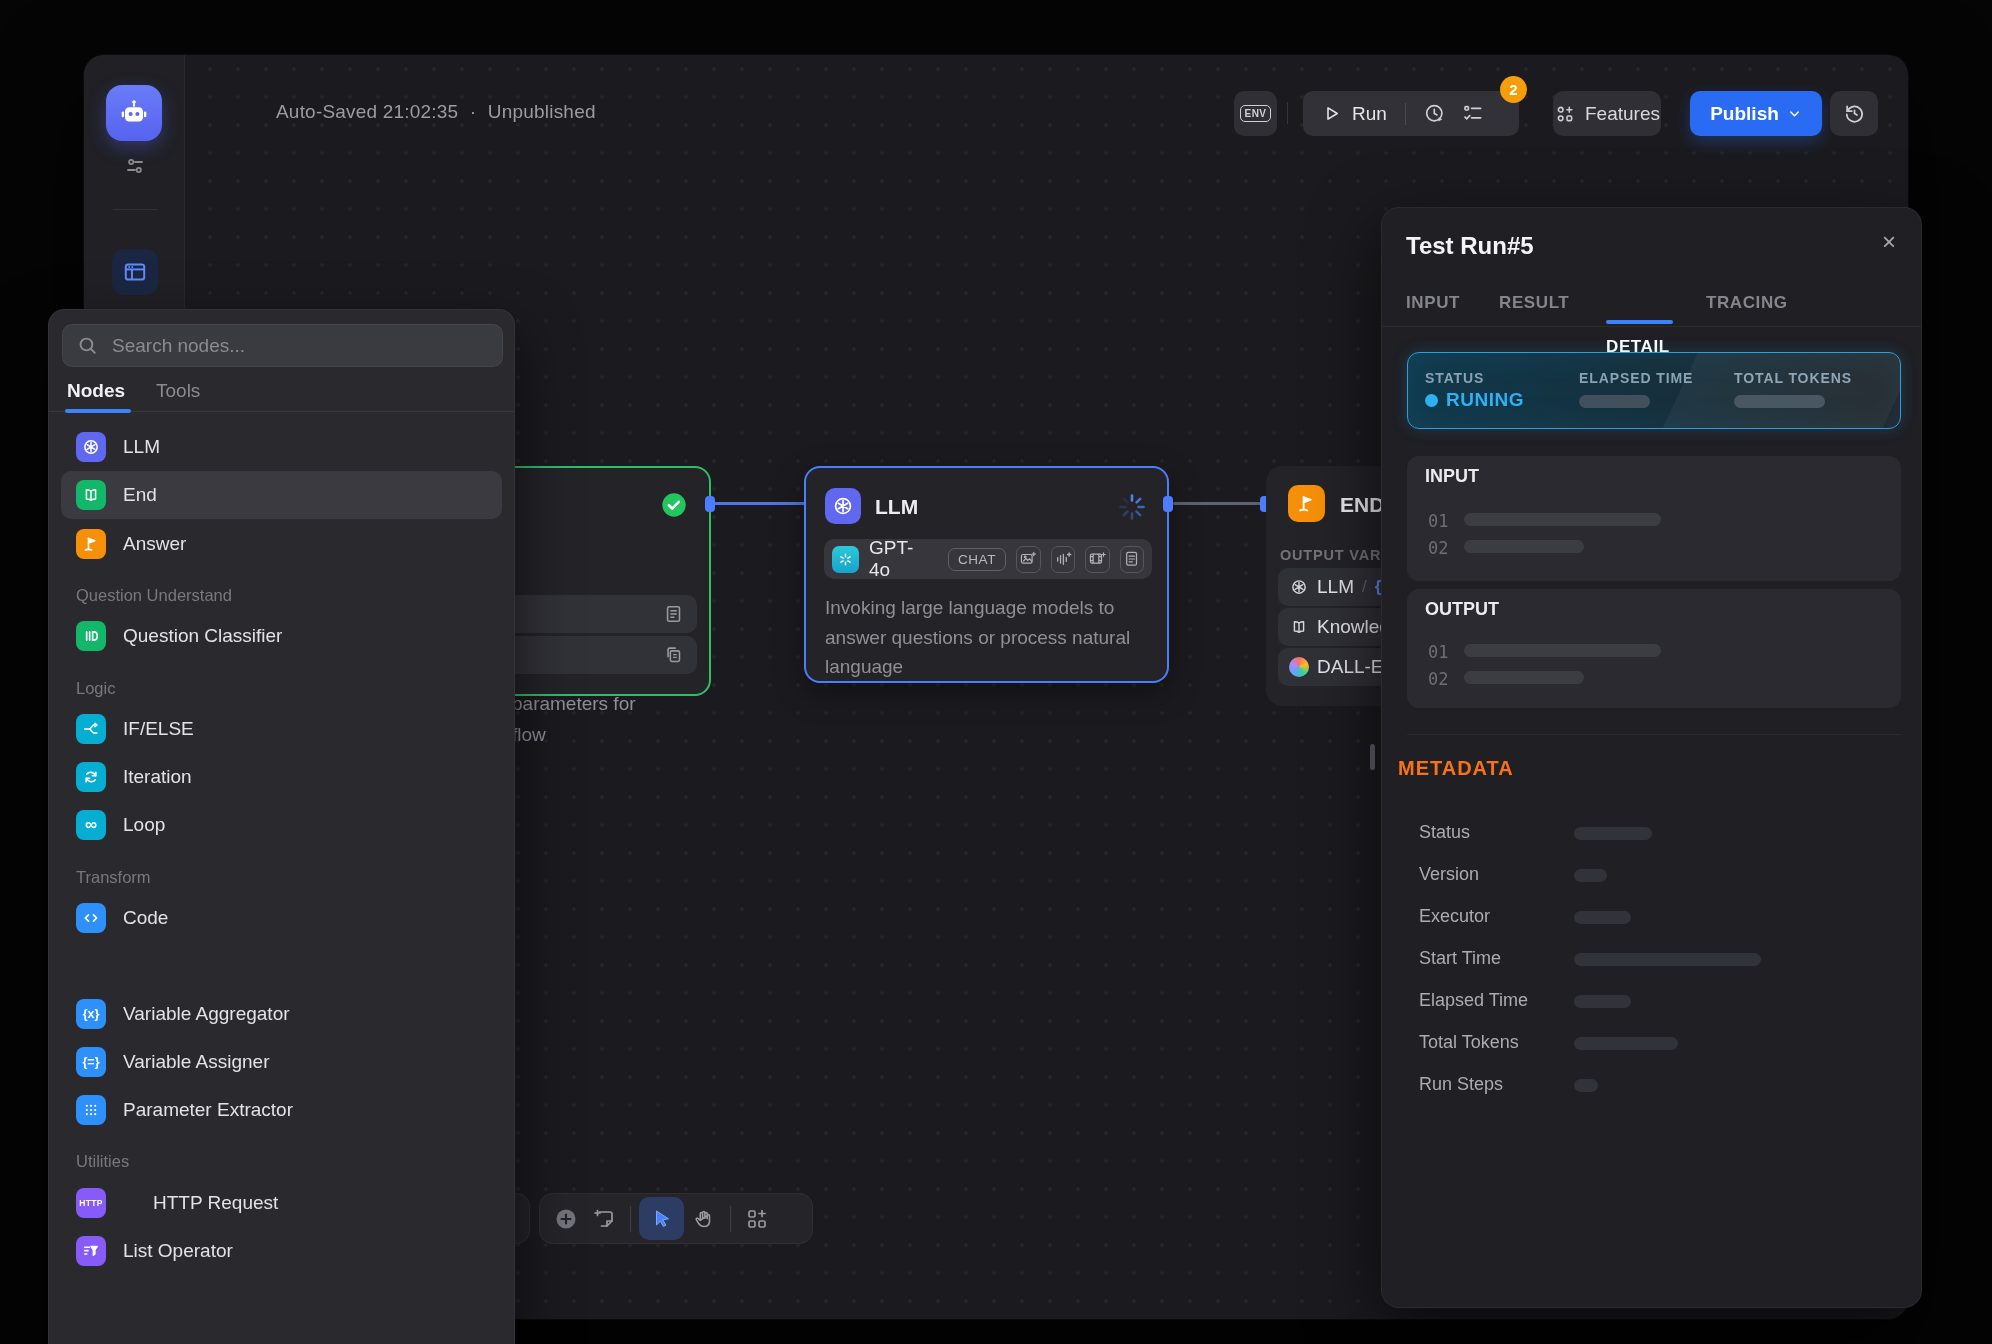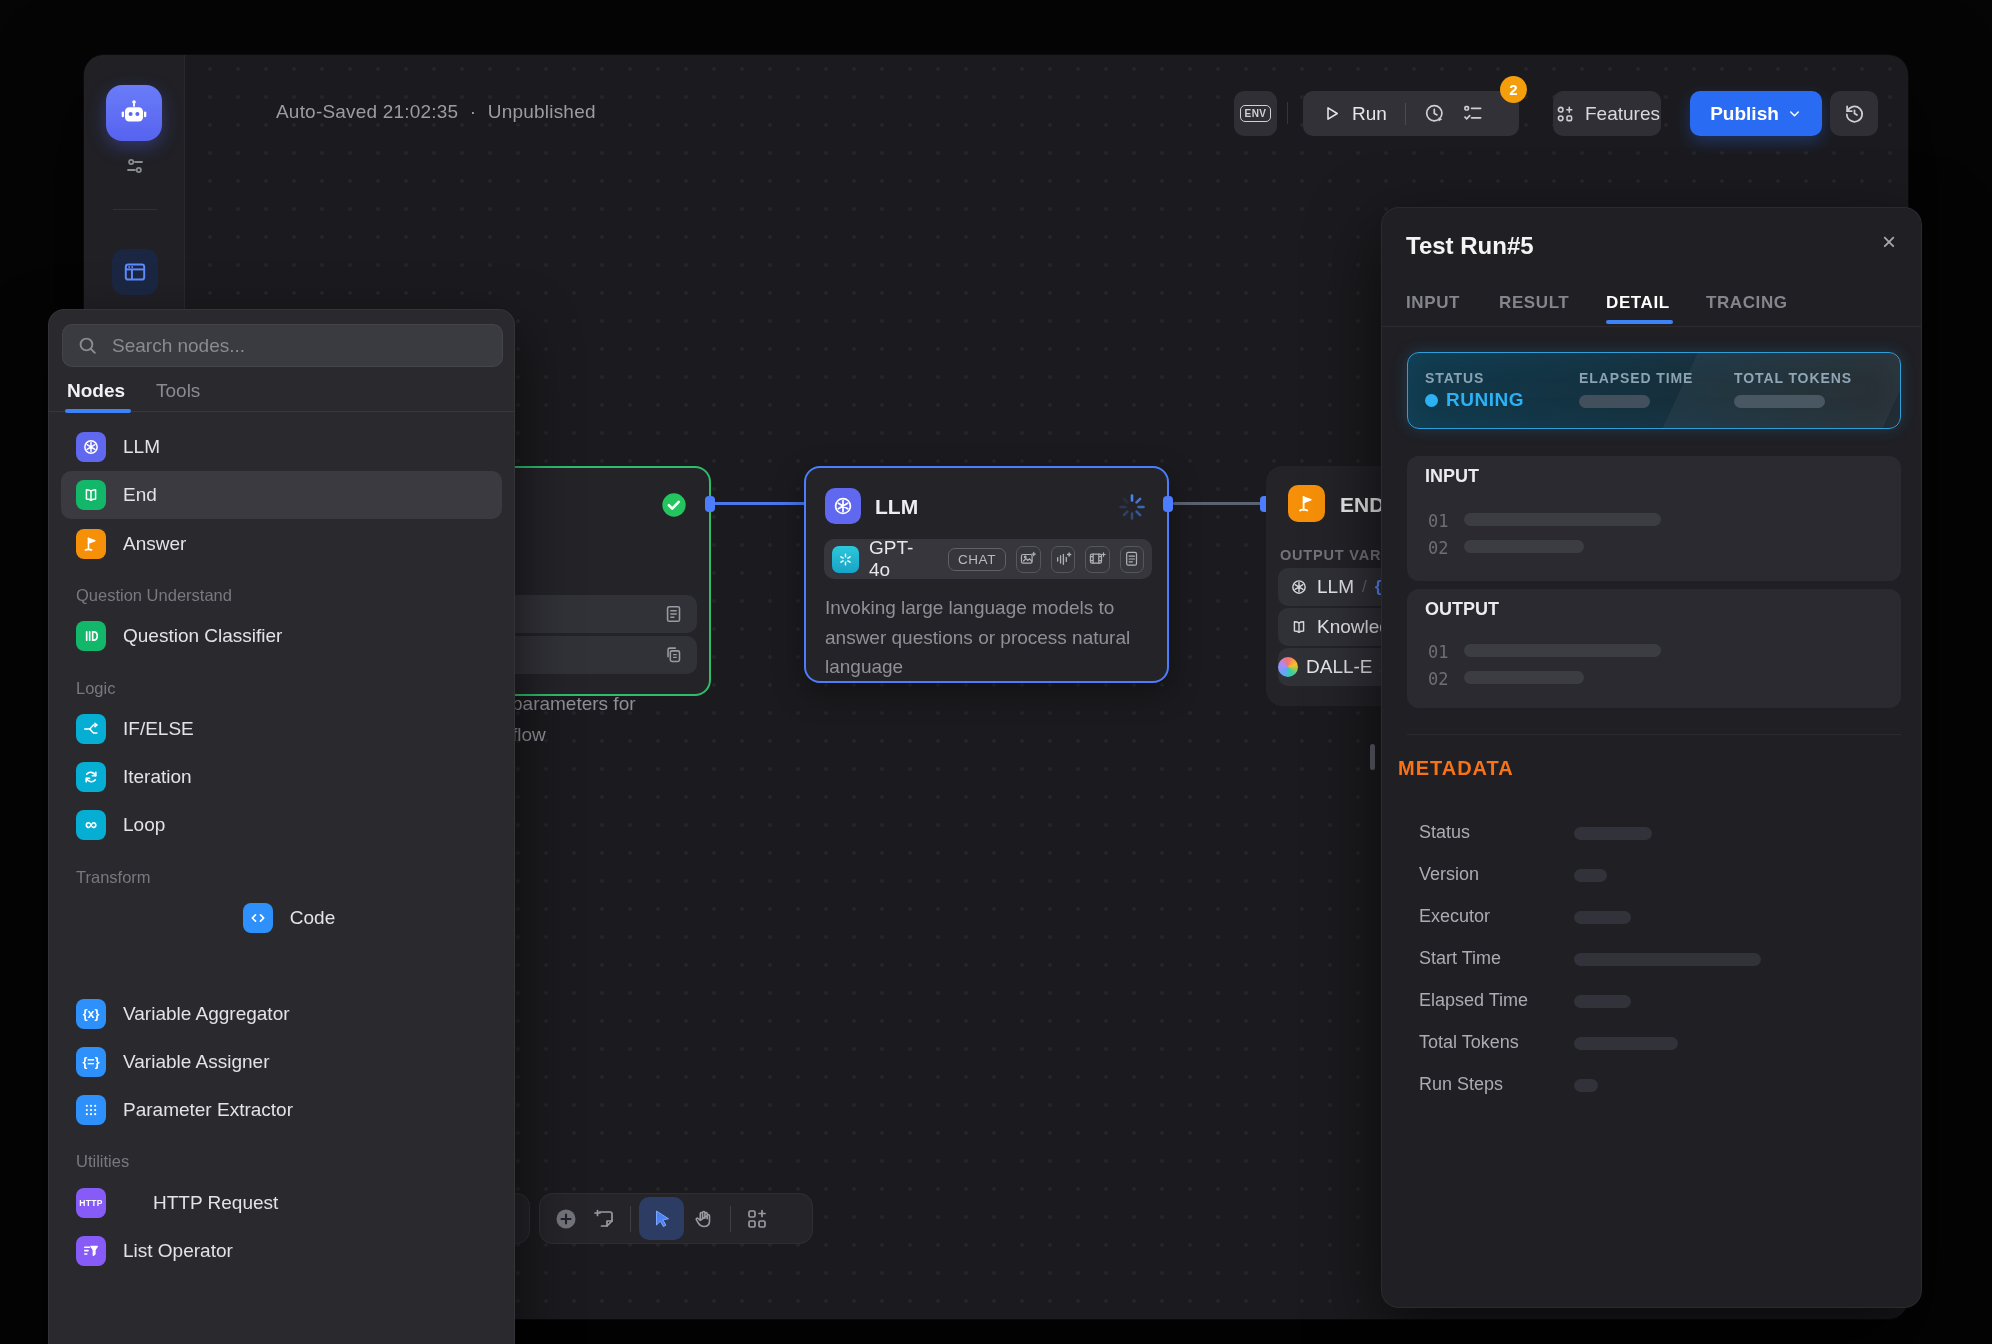--- a/index.html
+++ b/index.html
@@ -49,21 +49,21 @@
   .pi{position:absolute;left:12px;right:12px;height:48px;border-radius:10px;display:flex;align-items:center;gap:17px;padding-left:15px;}
   .pi span.lbl{font-size:19px;color:#e3e3e6;}
   .pi.hover{background:#3a3a40;}
   .sec{position:absolute;left:27px;font-size:16.5px;color:#78787f;}
   
   .trp{position:absolute;left:1381px;top:207px;width:541px;height:1101px;background:#1f1f24;border-radius:18px;z-index:10;
     border:1px solid rgba(255,255,255,.05);box-shadow:0 24px 70px rgba(0,0,0,.65);}
   .trp-title{position:absolute;left:24px;top:24px;font-size:24px;font-weight:bold;color:#f4f4f5;}
   .trp-close{position:absolute;left:500px;top:22px;font-size:24px;color:#a7a7ae;line-height:1;}
   .ttab{position:absolute;top:85px;font-size:17px;font-weight:bold;letter-spacing:.6px;color:#85858d;}
-  .ttab.on{color:#ffffff;}
+  .ttab.on{color:#ffffff;margin-top:44px;}
   .tunder{position:absolute;left:224px;top:112px;width:67px;height:4px;border-radius:2px;background:#3d82f6;}
   .tdiv{position:absolute;left:0;top:118px;width:100%;height:1px;background:rgba(255,255,255,.06);}
   .statuscard{position:absolute;left:25px;top:144px;width:494px;height:77px;border-radius:12px;border:1.5px solid #2f9fd9;
     background:linear-gradient(100deg,#10394c 0%,#15313f 45%,rgba(34,40,46,.75) 100%);
     box-shadow:0 0 16px rgba(47,159,217,.22), inset 0 0 34px rgba(47,159,217,.10);overflow:hidden;}
   .statuscard:after{content:"";position:absolute;left:55%;top:-40px;width:220px;height:160px;background:rgba(255,255,255,.045);transform:skewX(-25deg);}
   .sc-lab{position:absolute;top:17px;font-size:14px;letter-spacing:.9px;color:#8aa2b2;font-weight:600;}
   .card{position:absolute;left:25px;width:494px;background:#2a2a30;border-radius:12px;}
   .card h4{position:absolute;left:18px;top:10px;margin:0;font-size:18px;font-weight:bold;color:#ececee;}
   .rown{position:absolute;left:21px;font-family:"DejaVu Sans Mono",monospace;font-size:17px;color:#6e6e76;}
@@ -316,21 +316,21 @@
       </div>
       <div class="pillrow" style="left:12px;top:142px;width:126px;height:38px;padding-left:11px;gap:8px;background:#303037;">
         <span>
             <svg width="20" height="20" viewBox="0 0 24 24" fill="none" stroke="#d6d6da" stroke-width="1.7" stroke-linejoin="round">
               <path d="M12 7.2c-1.5-1.2-3.3-1.6-5.5-1.6v11.2c2.2 0 4 .4 5.5 1.6 1.5-1.2 3.3-1.6 5.5-1.6V5.6c-2.2 0-4 .4-5.5 1.6z"></path>
               <path d="M12 7.2v11.2"></path>
             </svg>
           </span>
         <span style="font-size:19px;color:#e6e6ea;white-space:nowrap;">Knowled</span>
       </div>
-      <div class="pillrow" style="left:12px;top:182px;width:126px;height:38px;gap:8px;background:#303037;">
+      <div class="pillrow" style="left:12px;top:182px;width:126px;height:38px;padding-left:11px;gap:8px;background:#303037;">
         <span class="dalle"></span>
         <span style="font-size:19px;color:#e6e6ea;">DALL-E</span>
         <span style="font-size:17px;color:#62626a;">/</span>
       </div>
     </div>
 
     <div class="tbfrag"></div>
     <div class="btoolbar">
       <span>
           <svg width="24" height="24" viewBox="0 0 24 24">
@@ -449,21 +449,21 @@
       <span class="lbl">Iteration</span>
     </div>
     <div class="pi" style="top:491px;">
       <span class="isq" style="background:#06aed4;font-size:17px;font-weight:bold;">
           <span>∞</span>
         </span>
       <span class="lbl">Loop</span>
     </div>
 
     <span class="sec" style="top:558px;">Transform</span>
-    <div class="pi" style="top:584px;justify-content:center;">
+    <div class="pi" style="top:584px;">
       <span class="isq" style="background:#2e90fa;">
           <svg width="20" height="20" viewBox="0 0 24 24" fill="none" stroke="#fff" stroke-width="2" stroke-linecap="round" stroke-linejoin="round">
             <path d="M9 8.2L5.2 12 9 15.8M15 8.2l3.8 3.8L15 15.8"></path>
           </svg>
         </span>
       <span class="lbl">Code</span>
     </div>
     <div class="pi" style="top:680px;">
       <span class="isq" style="background:#2e90fa;font-size:12.5px;font-weight:bold;">
           <span>{x}</span>

